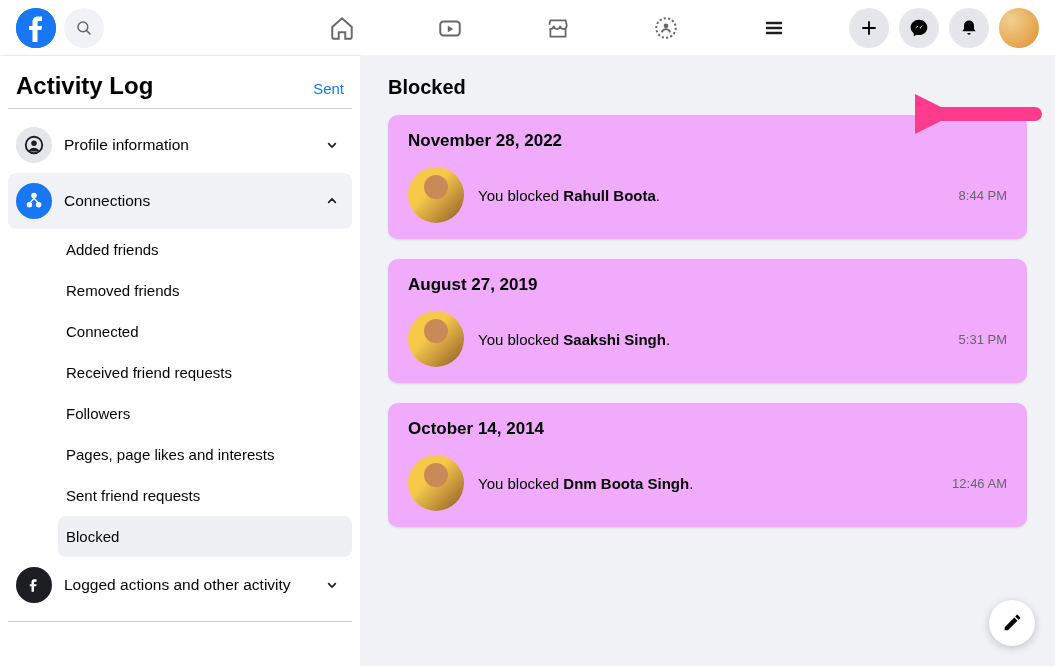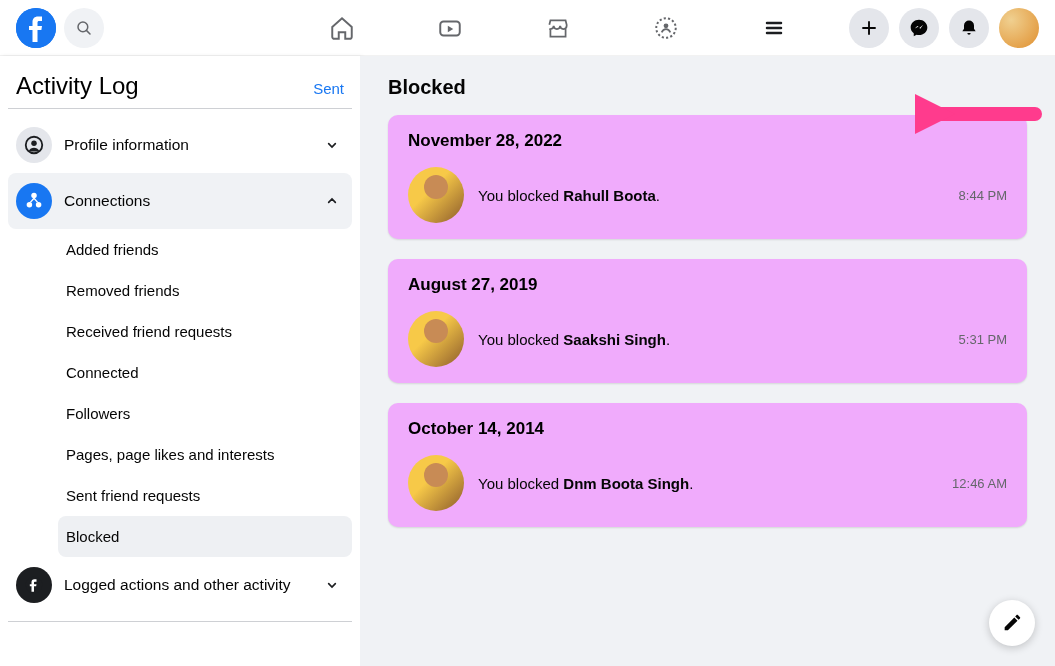--- a/index.html
+++ b/index.html
@@ -14,21 +14,21 @@
 .header-center { flex: 1; display: flex; align-items: center; justify-content: center; gap: 8px; }
 .nav-tab { width: 100px; height: 48px; display: flex; align-items: center; justify-content: center; border-radius: 8px; }
 .header-right { display: flex; align-items: center; gap: 10px; }
 .circ-btn { width: 40px; height: 40px; border-radius: 50%; background: #e4e6eb; display: flex; align-items: center; justify-content: center; }
 .avatar-img { width: 40px; height: 40px; border-radius: 50%; background: radial-gradient(circle at 30% 30%, #f0d090, #e09030); }
 
 
 .content { display: flex; height: calc(100% - 56px); }
 .sidebar { width: 360px; padding: 12px 8px; box-shadow: 2px 0 4px rgba(0,0,0,0.08); background:#fff; overflow-y:auto; }
 .sidebar-header { display:flex; align-items:baseline; justify-content:space-between; padding: 4px 8px 8px 8px; border-bottom:1px solid #ced0d4; margin-bottom:8px;}
-.sidebar-title { font-size: 24px; font-weight: 400; }
+.sidebar-title { font-size: 24px; font-weight: 700; }
 .home-link { color: #1877f2; font-size: 15px; }
 
 .sidebar-item { display:flex; align-items:center; padding: 10px 8px; border-radius:8px; gap:12px; cursor:pointer; }
 .sidebar-icon { width:36px; height:36px; border-radius:50%; background:#e4e6eb; display:flex; align-items:center; justify-content:center; flex-shrink:0;}
 .sidebar-icon.active { background:#1877f2; }
 .sidebar-label { flex:1; font-size:15.5px; font-weight:500; color:#050505; line-height:1.25;}
 .chevron { width:20px; text-align:center; color:#65676b; }
 .sidebar-item.expanded { background:#f0f2f5; }
 
 .sub-list { padding-left: 50px; }
@@ -167,22 +167,22 @@
       <div class="chevron">
         <svg width="16" height="16" viewBox="0 0 24 24">
             <path d="M7 14l5-5 5 5" fill="none" stroke="#1c1e21" stroke-width="2.5" stroke-linecap="round"></path>
           </svg>
       </div>
     </div>
 
     <div class="sub-list">
       <div class="sub-item">Added friends</div>
       <div class="sub-item">Removed friends</div>
+      <div class="sub-item">Connected</div>
       <div class="sub-item">Received friend requests</div>
-      <div class="sub-item">Connected</div>
       <div class="sub-item">Followers</div>
       <div class="sub-item">Pages, page likes and interests</div>
       <div class="sub-item">Sent friend requests</div>
       <div class="sub-item active">Blocked</div>
     </div>
 
     <div class="sidebar-item">
       <div class="sidebar-icon" style="background:#1c1e21">
         <svg width="20" height="20" viewBox="0 0 24 24">
             <circle cx="12" cy="12" r="10" fill="#1c1e21"></circle>

